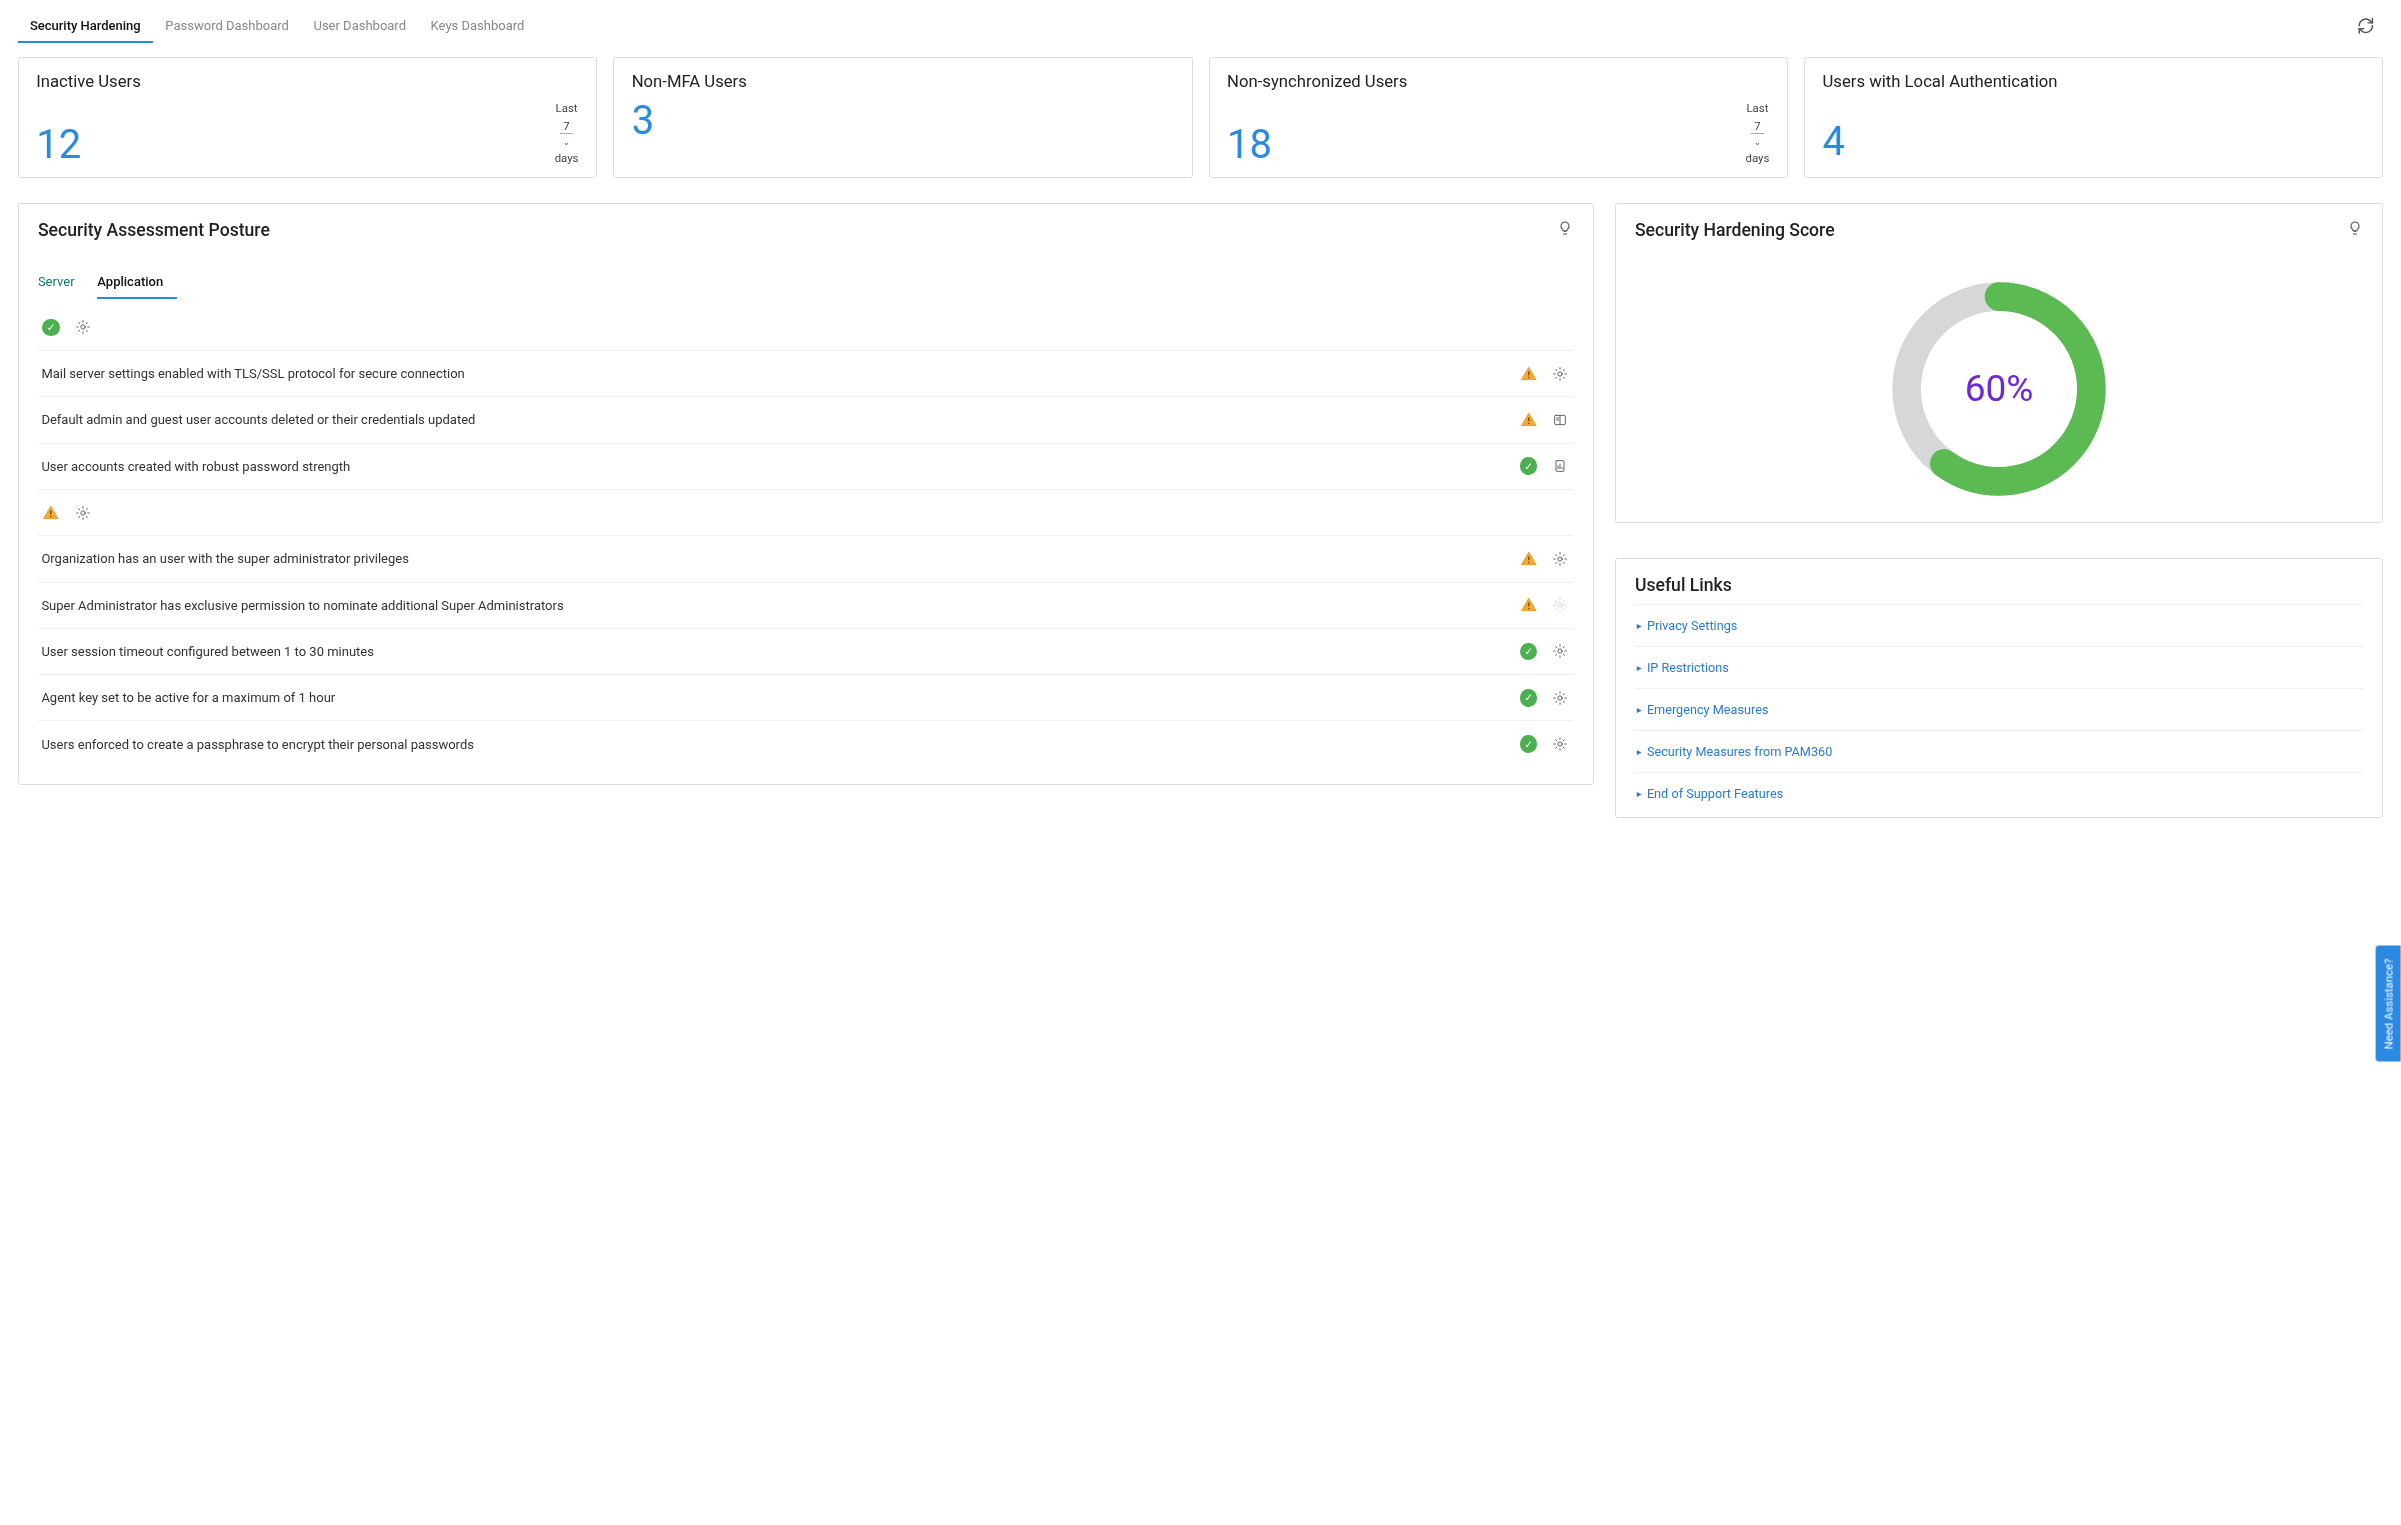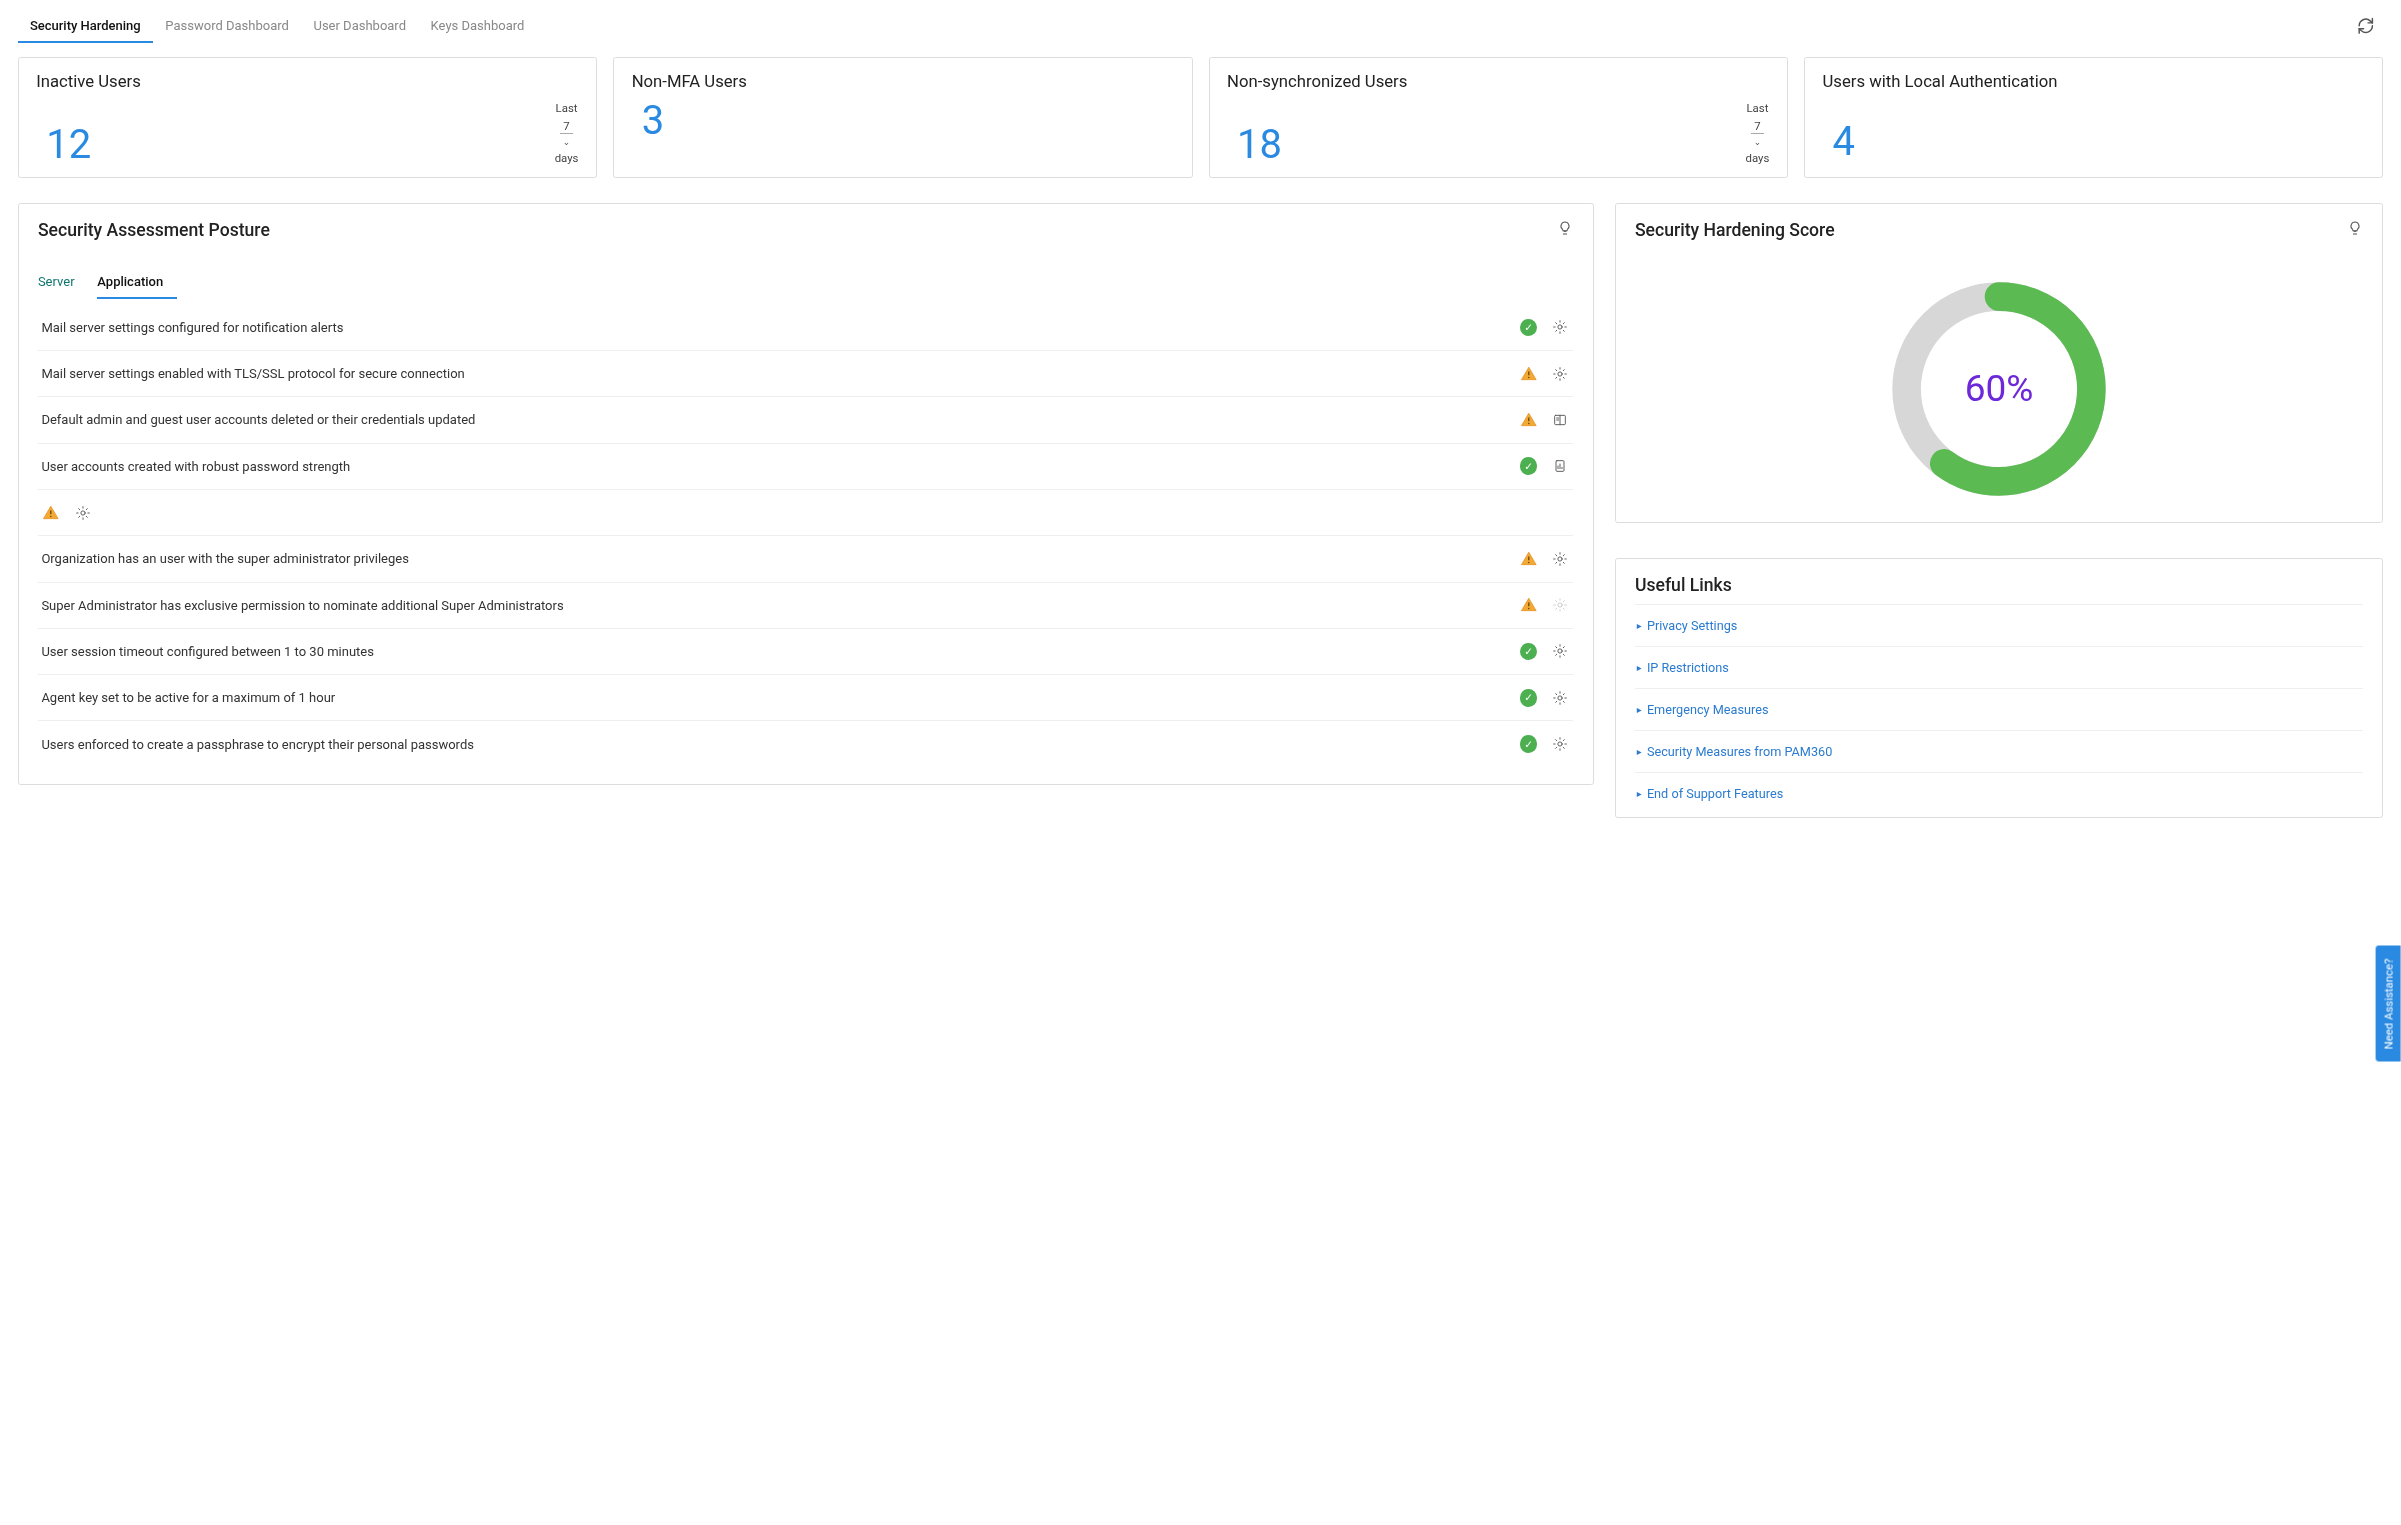--- a/index.html
+++ b/index.html
@@ -63,21 +63,20 @@
   .stat-card .value-row {
     display: flex;
     align-items: flex-end;
     justify-content: space-between;
   }
   .stat-card .value {
     font-size: 40px;
     color: #2a8ae2;
     font-weight: 400;
     line-height: 1;
-    margin-left: 10px;
   }
   .stat-card .filter {
     font-size: 11.4px;
     color: #444;
     display: flex;
     align-items: center;
     gap: 3.5px;
     flex-direction: column;
   }
   .stat-card .filter .num {
@@ -300,21 +299,20 @@
             <path d="M12 3a6 6 0 0 0-4 10.5c.7.8 1 1.5 1 2.5h6c0-1 .3-1.7 1-2.5A6 6 0 0 0 12 3z"></path>
           </svg>
         </span>
       </div>
       <div class="sub-tabs" id="sub-tabs">
           <div class="stab">Server</div>
           <div class="stab active">Application</div>
         </div>
       <div class="assess-list" id="assess-list">
           <div class="assess-row">
-            <div class="label">Mail server settings configured for notification alerts</div>
             <span class="status-icon">
               <span class="status-ok">✓</span>
             </span>
             <span class="action-icon">
               <svg width="16" height="16" viewBox="0 0 24 24" fill="none" stroke="currentColor" stroke-width="1.4" stroke-linecap="round">
                 <use href="#ico-gear"></use>
               </svg>
             </span>
           </div>
           <div class="assess-row">

